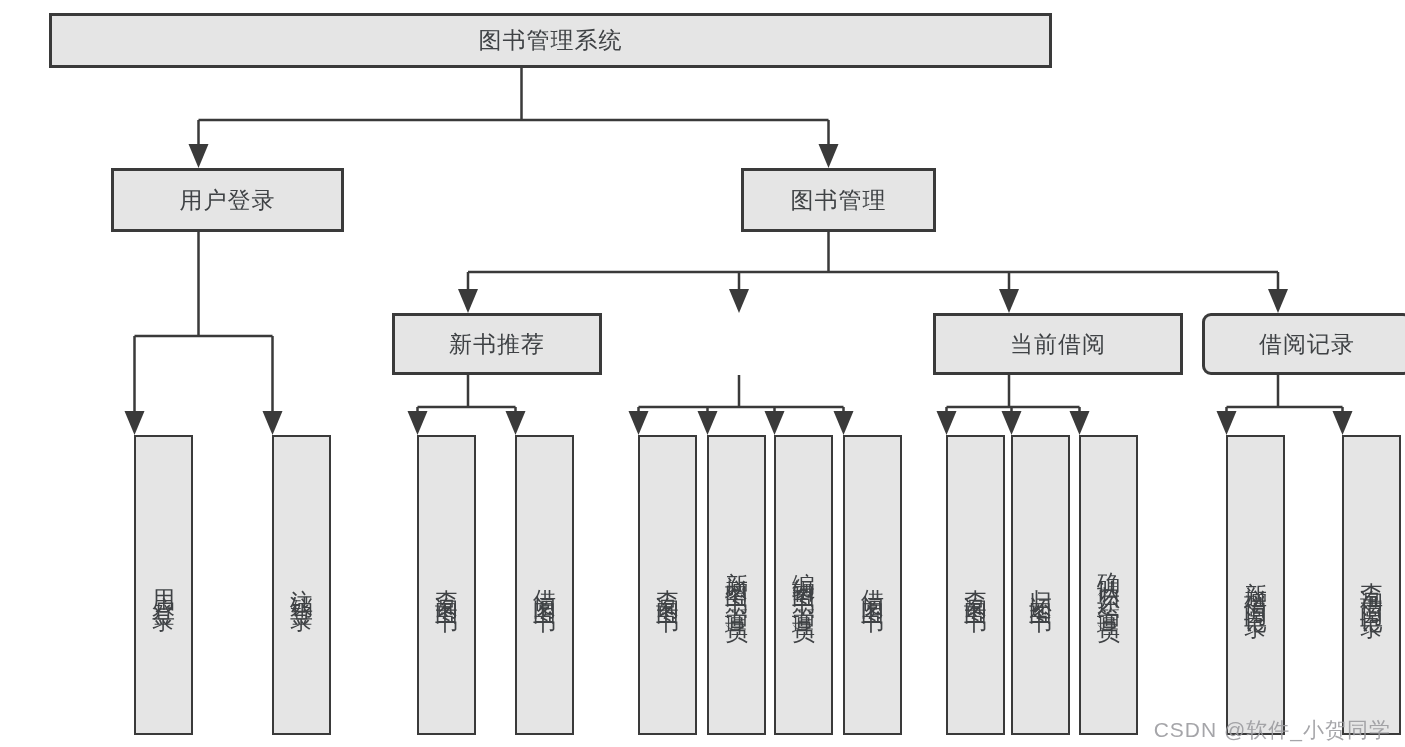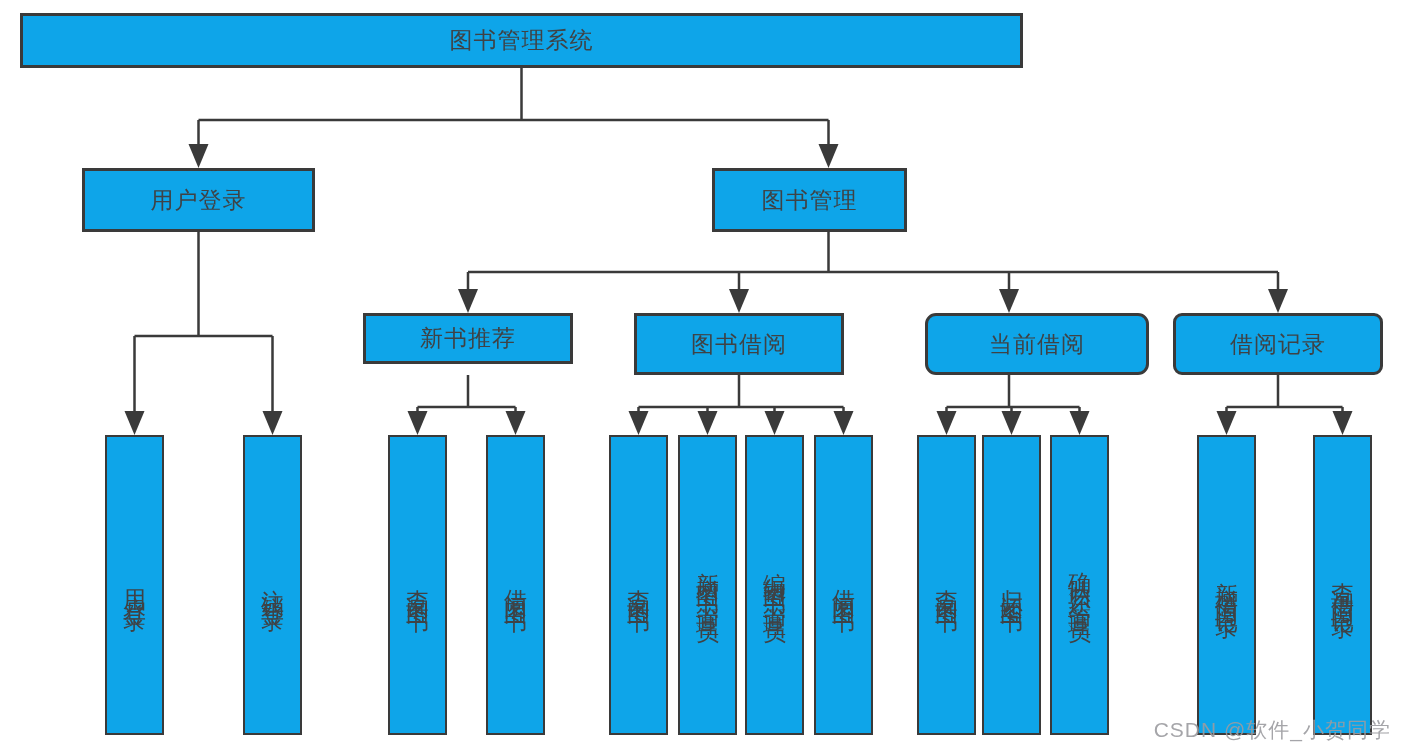--- a/index.html
+++ b/index.html
@@ -20,26 +20,27 @@
     position: absolute;
     left: 0;
     top: 0;
     width: 1405px;
     height: 747px;
     pointer-events: none;
   }
   .box {
     position: absolute;
     box-sizing: border-box;
-    background: #0ea5e9;
+    background: #e5e5e5;
     display: flex;
     align-items: center;
     justify-content: center;
     text-align: center;
     color: #3f4245;
+    margin-left: 29px;
   }
   .hbox {
     border: 3px solid #3a3a3a;
     font-size: 23px;
     letter-spacing: 1px;
     white-space: nowrap;
   }
   .vbox {
     border: 2px solid #3a3a3a;
     width: 59px;
@@ -50,23 +51,23 @@
   .vbox span {
     writing-mode: vertical-rl;
     letter-spacing: 7px;
     line-height: 1;
     max-height: 290px;
   }
   
   #root   { left: 20px;   top: 13px;  width: 1003px; height: 55px; }
   #n-login{ left: 82px;   top: 168px; width: 233px;  height: 64px; }
   #n-mgmt { left: 712px;  top: 168px; width: 195px;  height: 64px; }
-  #g-new  { left: 363px;  top: 313px; width: 210px;  height: 51px; }
+  #g-new  { left: 363px;  top: 313px; width: 210px;  height: 62px; }
   #g-bor  { left: 634px;  top: 313px; width: 210px;  height: 62px; }
-  #g-cur  { left: 925px;  top: 313px; width: 224px;  height: 62px; border-radius: 11px; }
+  #g-cur  { left: 904px;  top: 313px; width: 250px;  height: 62px; }
   #g-rec  { left: 1173px; top: 313px; width: 210px;  height: 62px; border-radius: 9px; }
   
   #v1  { left: 105px;  }
   #v2  { left: 243px;  }
   #v3  { left: 388px;  }
   #v4  { left: 486px;  }
   #v5  { left: 609px;  }
   #v6  { left: 678px;  }
   #v7  { left: 745px;  }
   #v8  { left: 814px;  }
@@ -142,23 +143,20 @@
   <div class="box hbox" id="n-login">
     <span>用户登录</span>
   </div>
   <div class="box hbox" id="n-mgmt">
     <span>图书管理</span>
   </div>
 
   <div class="box hbox" id="g-new">
     <span>新书推荐</span>
   </div>
-  <div class="box hbox" id="g-bor">
-    <span>图书借阅</span>
-  </div>
   <div class="box hbox" id="g-cur">
     <span>当前借阅</span>
   </div>
   <div class="box hbox" id="g-rec">
     <span>借阅记录</span>
   </div>
 
   <div class="box vbox" id="v1">
     <span>用户登录</span>
   </div>

